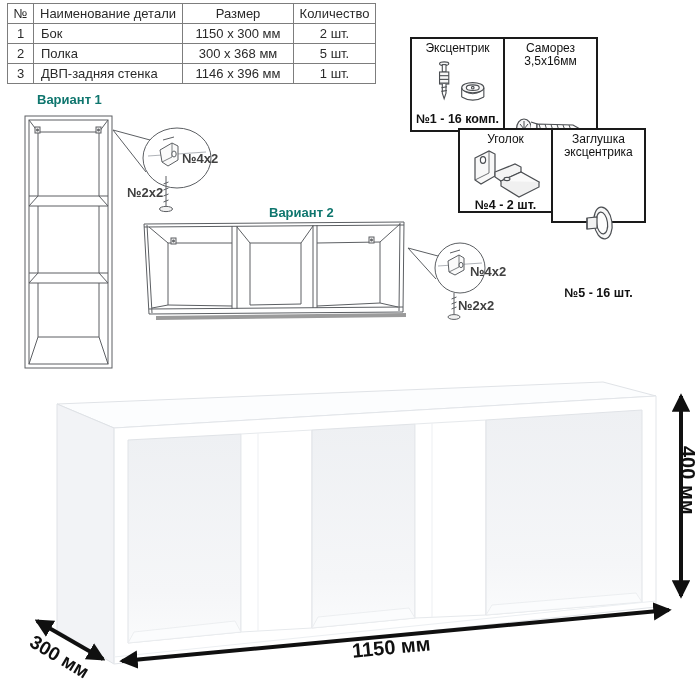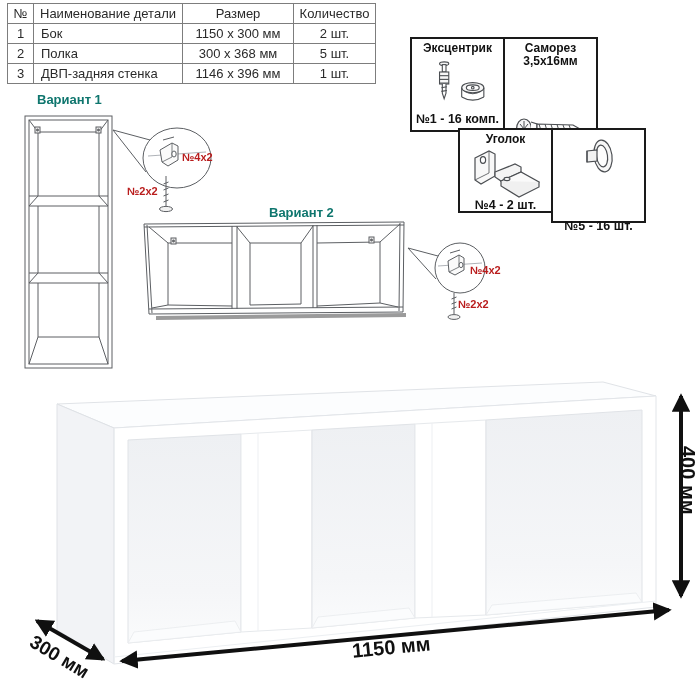--- a/index.html
+++ b/index.html
@@ -10,26 +10,26 @@
   .parts-table td{border:1px solid #7d7d7d;font-size:13px;height:19px;padding:0 4px;
                   white-space:nowrap;overflow:hidden;color:#2a2a2a;}
   .parts-table .c{text-align:center;}
   .parts-table .l{text-align:left;padding-left:7px;}
   
   .hw-row{position:absolute;display:flex;}
   .hw-cell{box-sizing:border-box;border:2px solid #1a1a1a;background:#fff;width:95px;height:95px;
            display:flex;flex-direction:column;align-items:center;justify-content:space-between;
            padding:3px 2px 4px 2px;}
   .hw-cell + .hw-cell{margin-left:-2px;gap:40px;}
-  .hw-name{font-size:12px;font-weight:bold;text-align:center;line-height:1.12;color:#111;}
+  .hw-name{font-size:12px;font-weight:normal;text-align:center;line-height:1.12;color:#111;}
   .hw-qty{font-size:12.5px;font-weight:bold;text-align:center;white-space:nowrap;color:#111;}
   .hw-icon{flex:1 1 auto;display:flex;align-items:center;justify-content:center;width:100%;}
   
   .variant-title{position:absolute;font-size:13px;font-weight:bold;color:#0f766e;white-space:nowrap;}
-  .callout-label{position:absolute;font-size:11px;font-weight:bold;color:#b91c1c;white-space:nowrap;}
+  .callout-label{position:absolute;font-size:13px;font-weight:bold;color:#404040;white-space:nowrap;}
   .line-svg{position:absolute;}
   
   .dim-label{position:absolute;font-weight:bold;color:#101010;white-space:nowrap;}
   .dim-width{left:352px;top:636px;font-size:20px;transform:rotate(-5.5deg);}
   .dim-depth{left:37px;top:631px;font-size:19px;transform:rotate(31deg);transform-origin:0 0;}
   .dim-height{left:699px;top:446px;font-size:20px;transform:rotate(90deg);transform-origin:0 0;}
 </style>
 </head>
 <body>
 
@@ -120,20 +120,21 @@
           <ellipse cx="20" cy="14" rx="2.6" ry="3.4" fill="#fff"></ellipse>
           <path d="M32,26 L52,18 L58,21 L58,26 L38,35 L32,31 Z" fill="#f4f4f4"></path>
           <path d="M38,35 L58,26 L76,36 L56,46 Z" fill="#fafafa"></path>
           <path d="M38,35 L38,40 L56,51 L76,41 L76,36" fill="#f0f0f0"></path>
           <ellipse cx="44" cy="33" rx="3" ry="1.6" fill="#fff"></ellipse>
         </svg>
       </div>
       <div class="hw-qty">№4 - 2 шт.</div>
     </div>
     <div class="hw-cell" style="height:95px;">
+      <div class="hw-name">Заглушка эксцентрика</div>
       <div class="hw-icon">
         <svg width="60" height="46" viewBox="0 0 60 46" fill="none" stroke="#4b4e52" stroke-width="1.2">
           <ellipse cx="34" cy="23" rx="9" ry="16" fill="#f7f7f7" transform="rotate(-8 34 23)"></ellipse>
           <ellipse cx="33" cy="23" rx="5.5" ry="11" fill="#fdfdfd" transform="rotate(-8 33 23)"></ellipse>
           <path d="M18,18 L28,17 L28,28 L18,29 Z" fill="#f2f2f2"></path>
           <line x1="18" y1="18" x2="18" y2="29"></line>
         </svg>
       </div>
       <div class="hw-qty">№5 - 16 шт.</div>
     </div>

